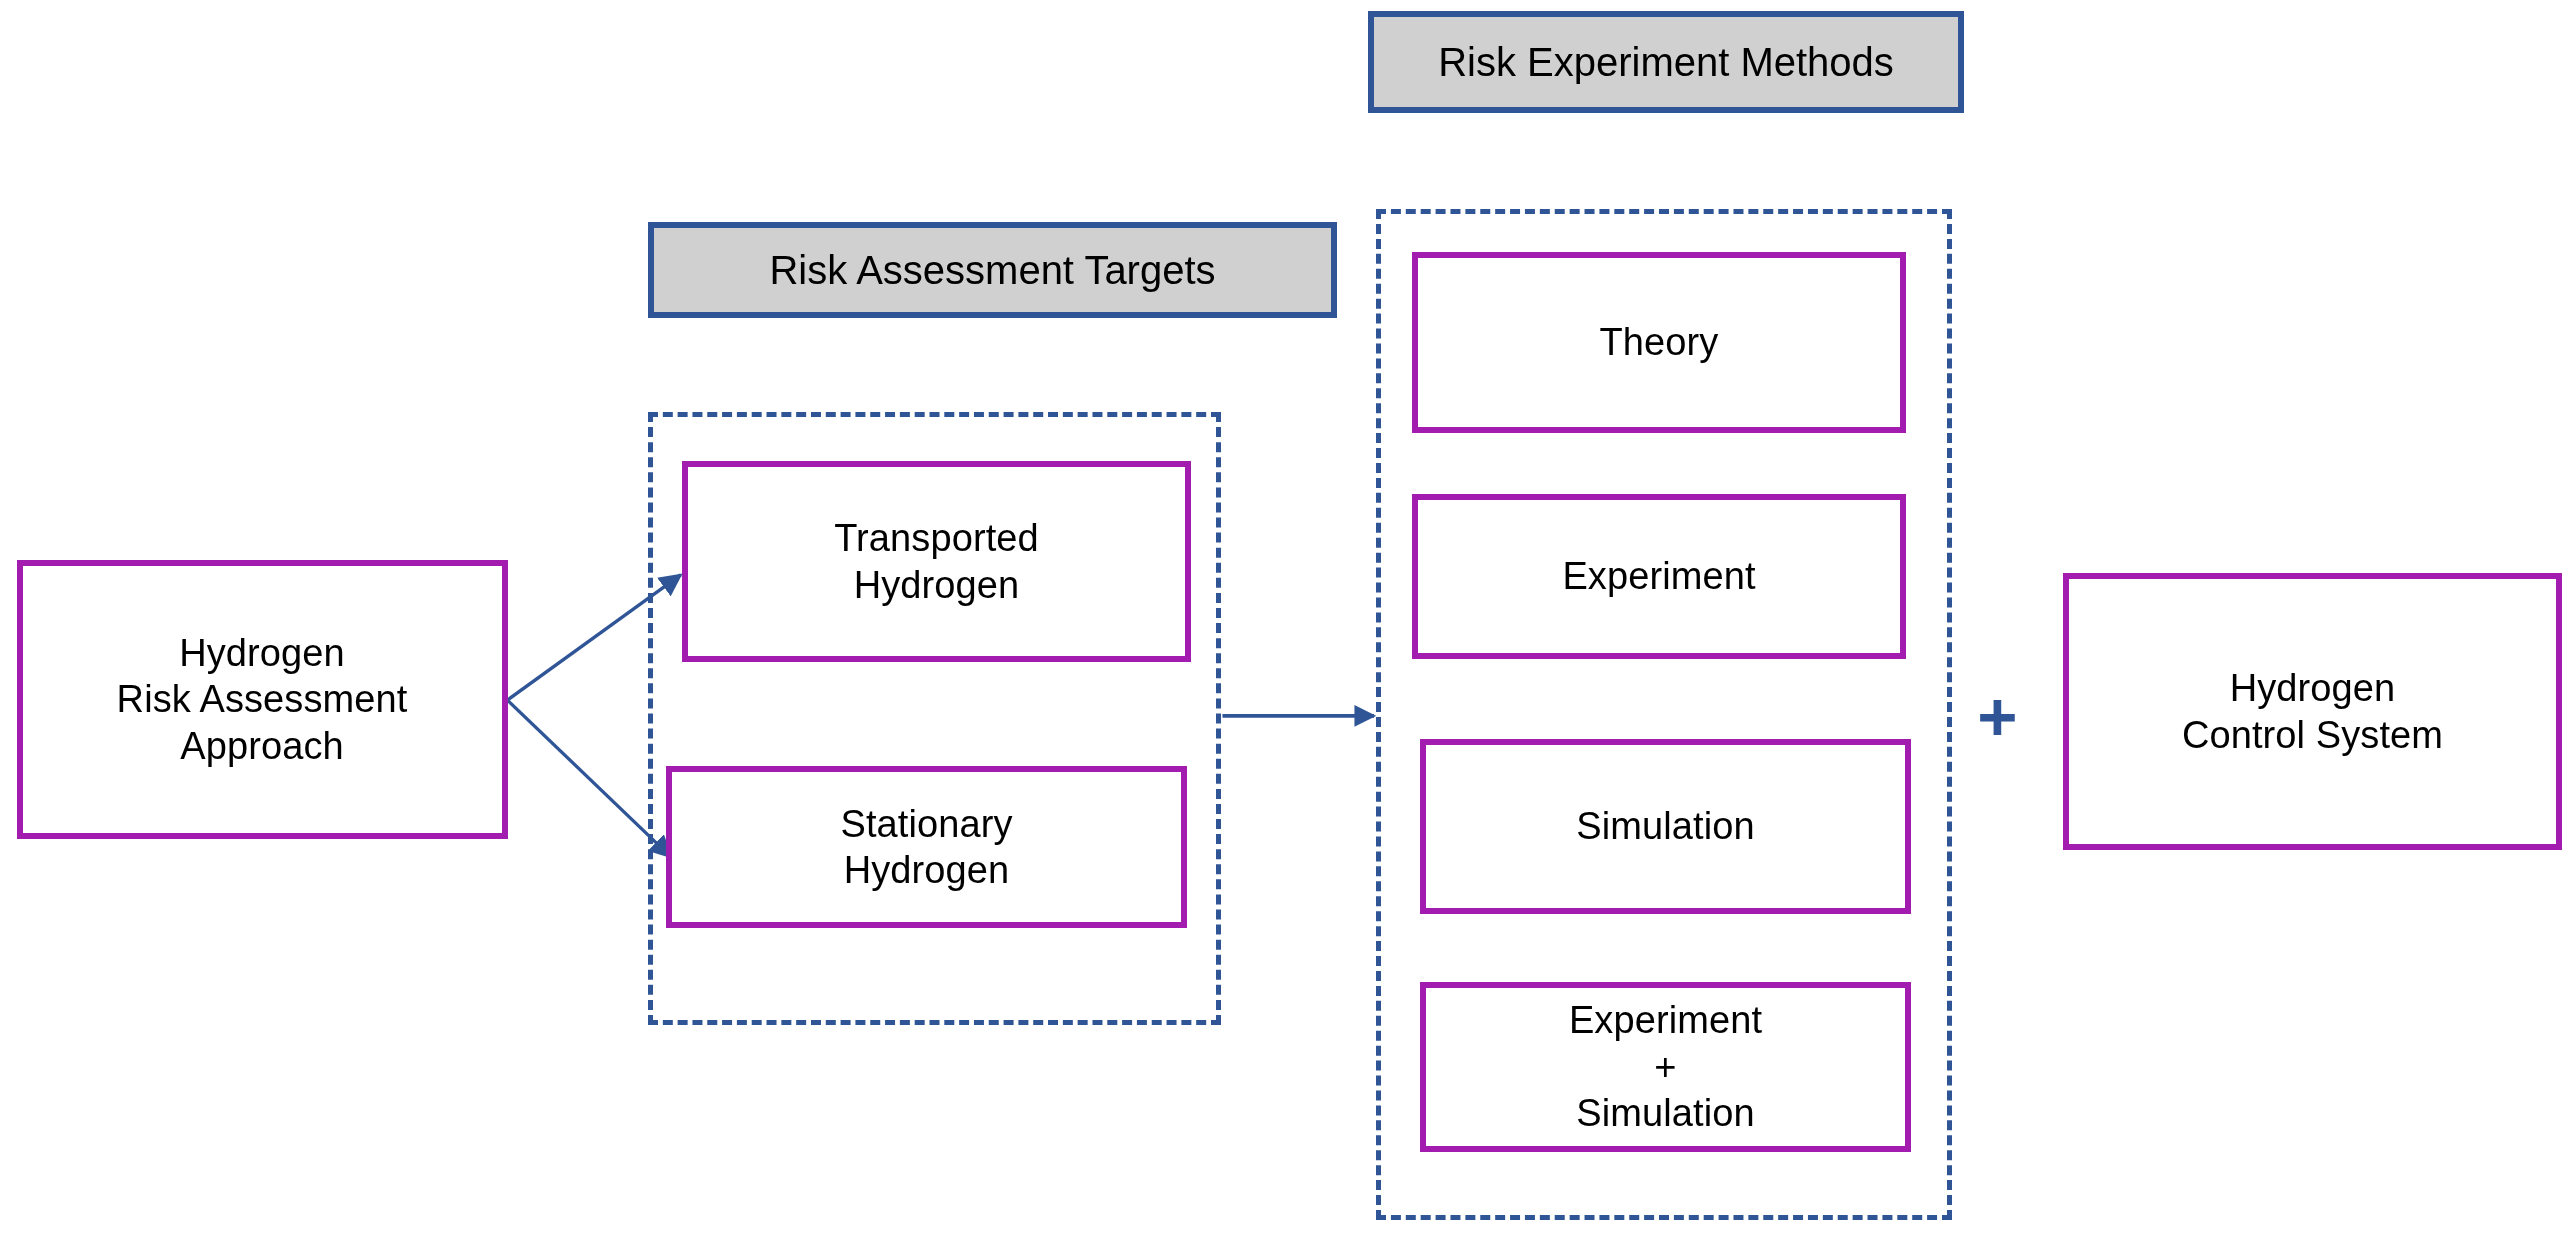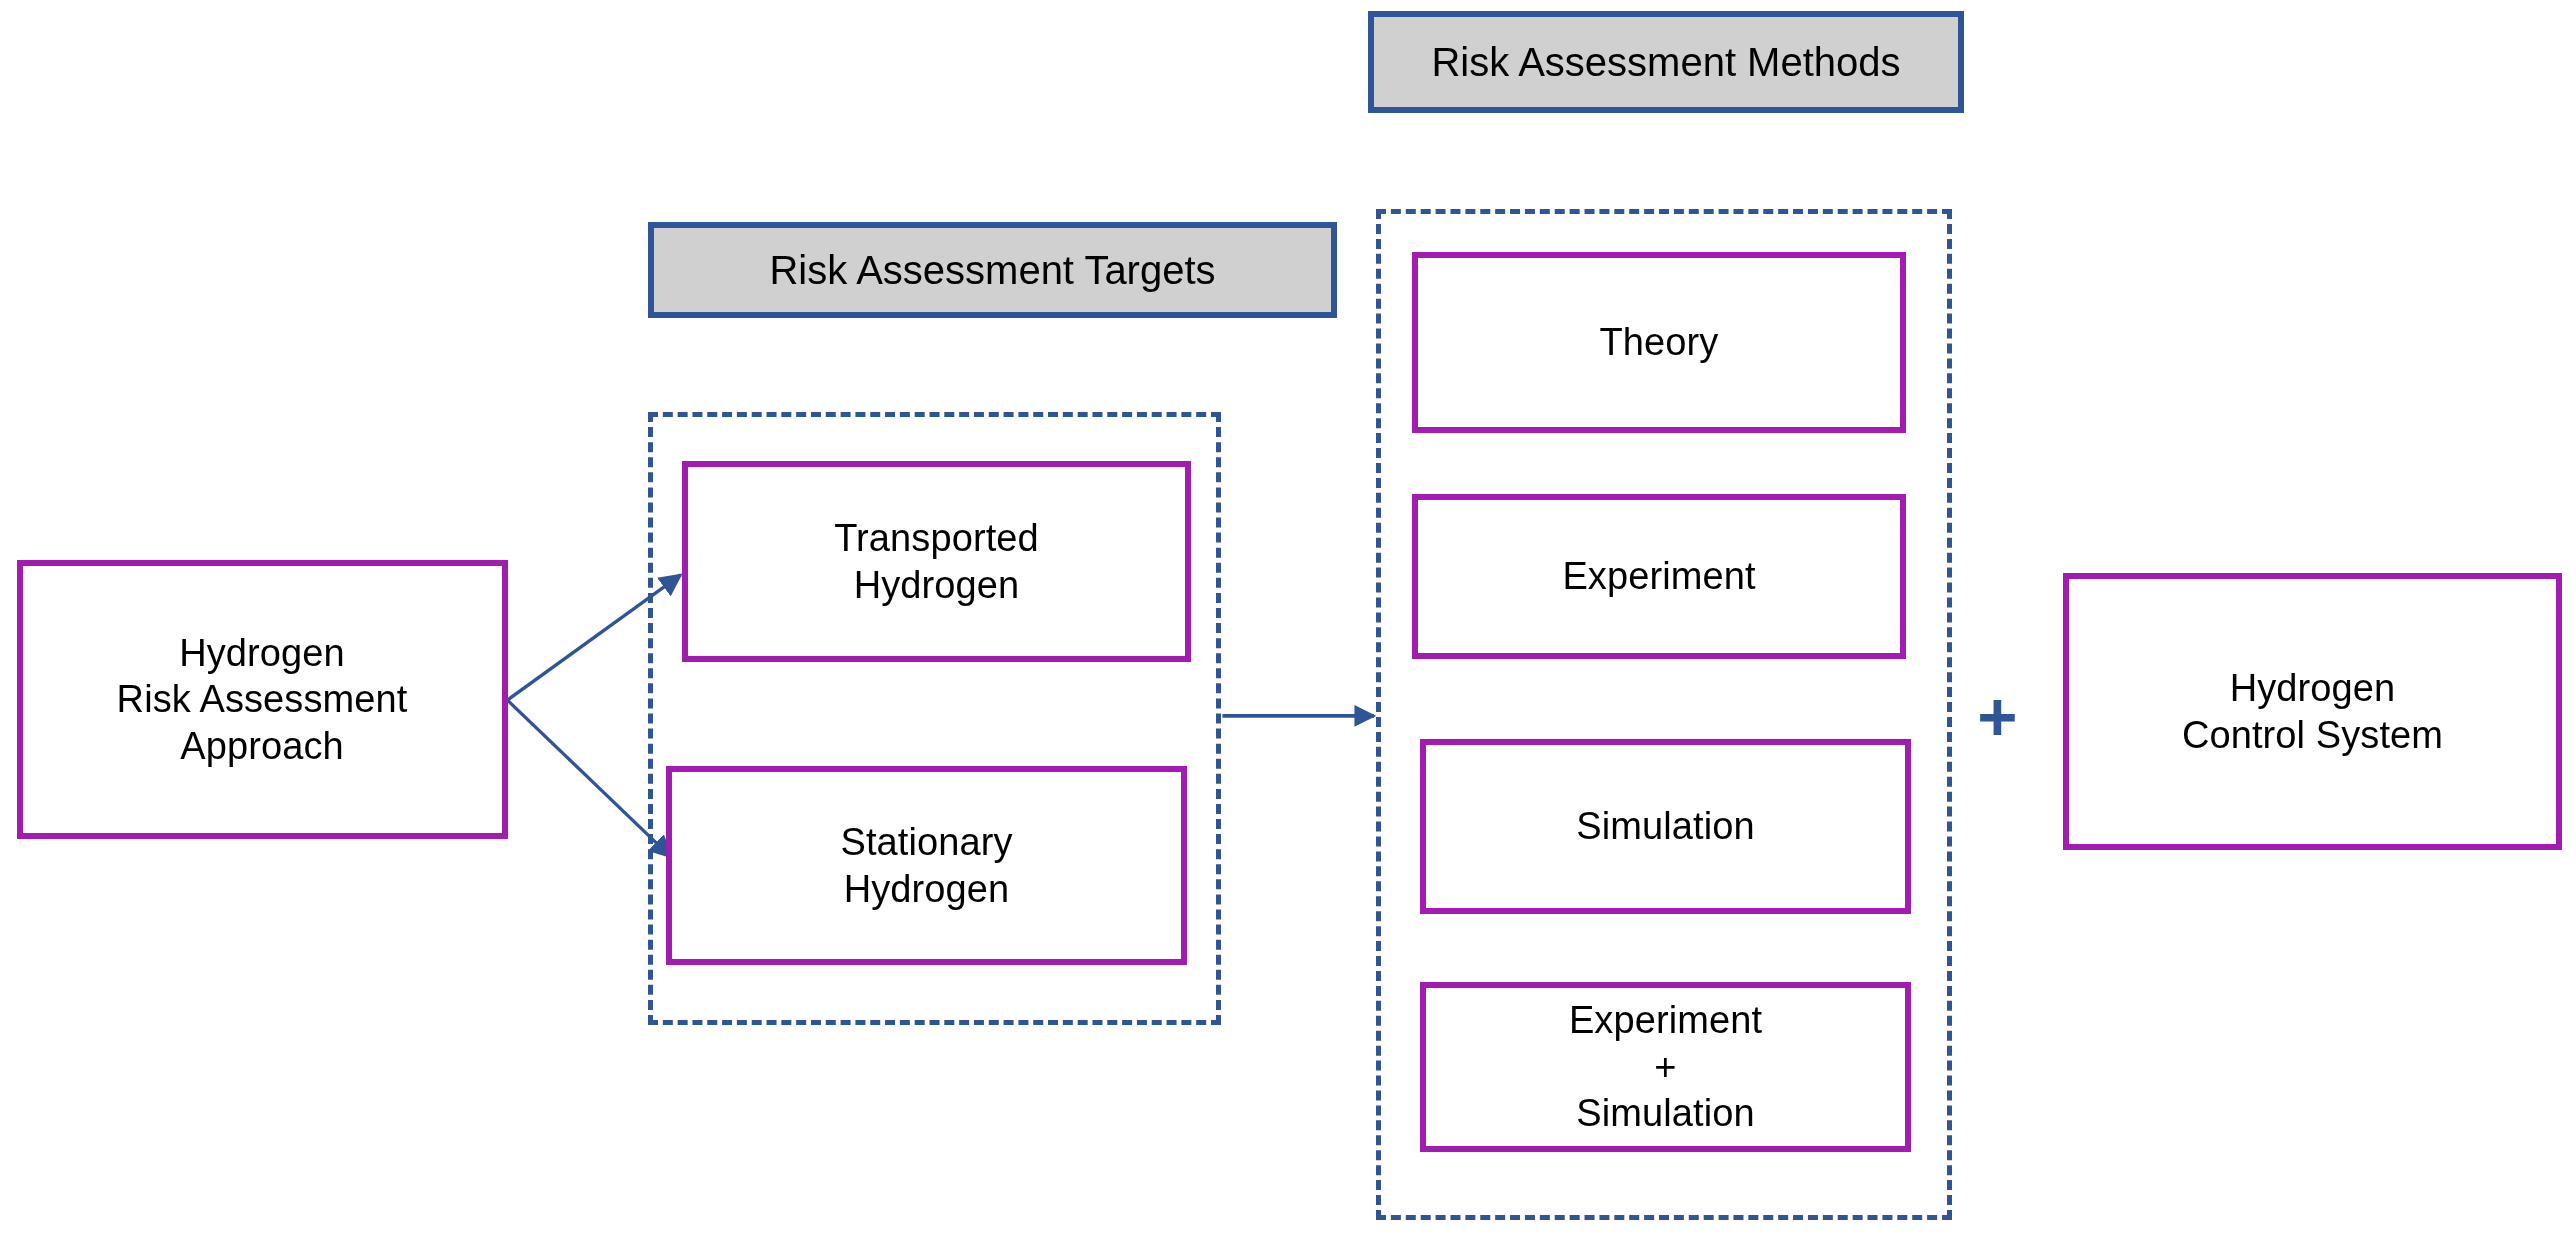--- a/index.html
+++ b/index.html
@@ -78,21 +78,21 @@
     pointer-events: none;
     overflow: visible;
   }
 
   
   #approach-node       { left: 16.5px;   top: 560px;  width: 491px;  height: 279px; font-size: 38px; }
 
   #targets-header      { left: 648px;  top: 222px;  width: 689px;  height: 96px; font-size: 40px; }
   #targets-group       { left: 648px;  top: 412px;  width: 573px;  height: 613px; }
   #transported-node    { left: 682px; top: 461px;  width: 509px;  height: 201px; font-size: 38px; }
-  #stationary-node     { left: 666px; top: 766px; width: 521px;  height: 199px; font-size: 38px; }
+  #stationary-node     { left: 666px; top: 766px; width: 521px;  height: 162px; font-size: 38px; }
 
   #methods-header      { left: 1368px; top: 11.2px;   width: 596px;  height: 102px; font-size: 40px; }
   #methods-group       { left: 1376px; top: 209px;  width: 576px;  height: 1011px; }
   #theory-node         { left: 1412px; top: 252px;  width: 494px;  height: 181px; font-size: 38px; }
   #experiment-node     { left: 1412px; top: 494px;  width: 494px;  height: 165px; font-size: 38px; }
   #simulation-node     { left: 1420px; top: 739px; width: 491px;  height: 175px; font-size: 38px; }
   #expsim-node         { left: 1420px; top: 982px; width: 491px;  height: 170px; font-size: 38px; }
 
   #plus-connector      { left: 1967px; top: 680px; width: 61px;   height: 72px; font-size: 69px; }
   #control-node        { left: 2063px; top: 573px;  width: 499px;  height: 277px; font-size: 38px; }
@@ -135,21 +135,21 @@
     <span class="label">Transported
 Hydrogen</span>
   </div>
 
   <div class="node" id="stationary-node">
     <span class="label">Stationary
 Hydrogen</span>
   </div>
 
   <div class="header-box" id="methods-header">
-    <span class="label">Risk Assessment Methods</span>
+    <span class="label">Risk Experiment Methods</span>
   </div>
 
   <div class="group-box" id="methods-group"></div>
 
   <div class="node" id="theory-node">
     <span class="label">Theory</span>
   </div>
 
   <div class="node" id="experiment-node">
     <span class="label">Experiment</span>

